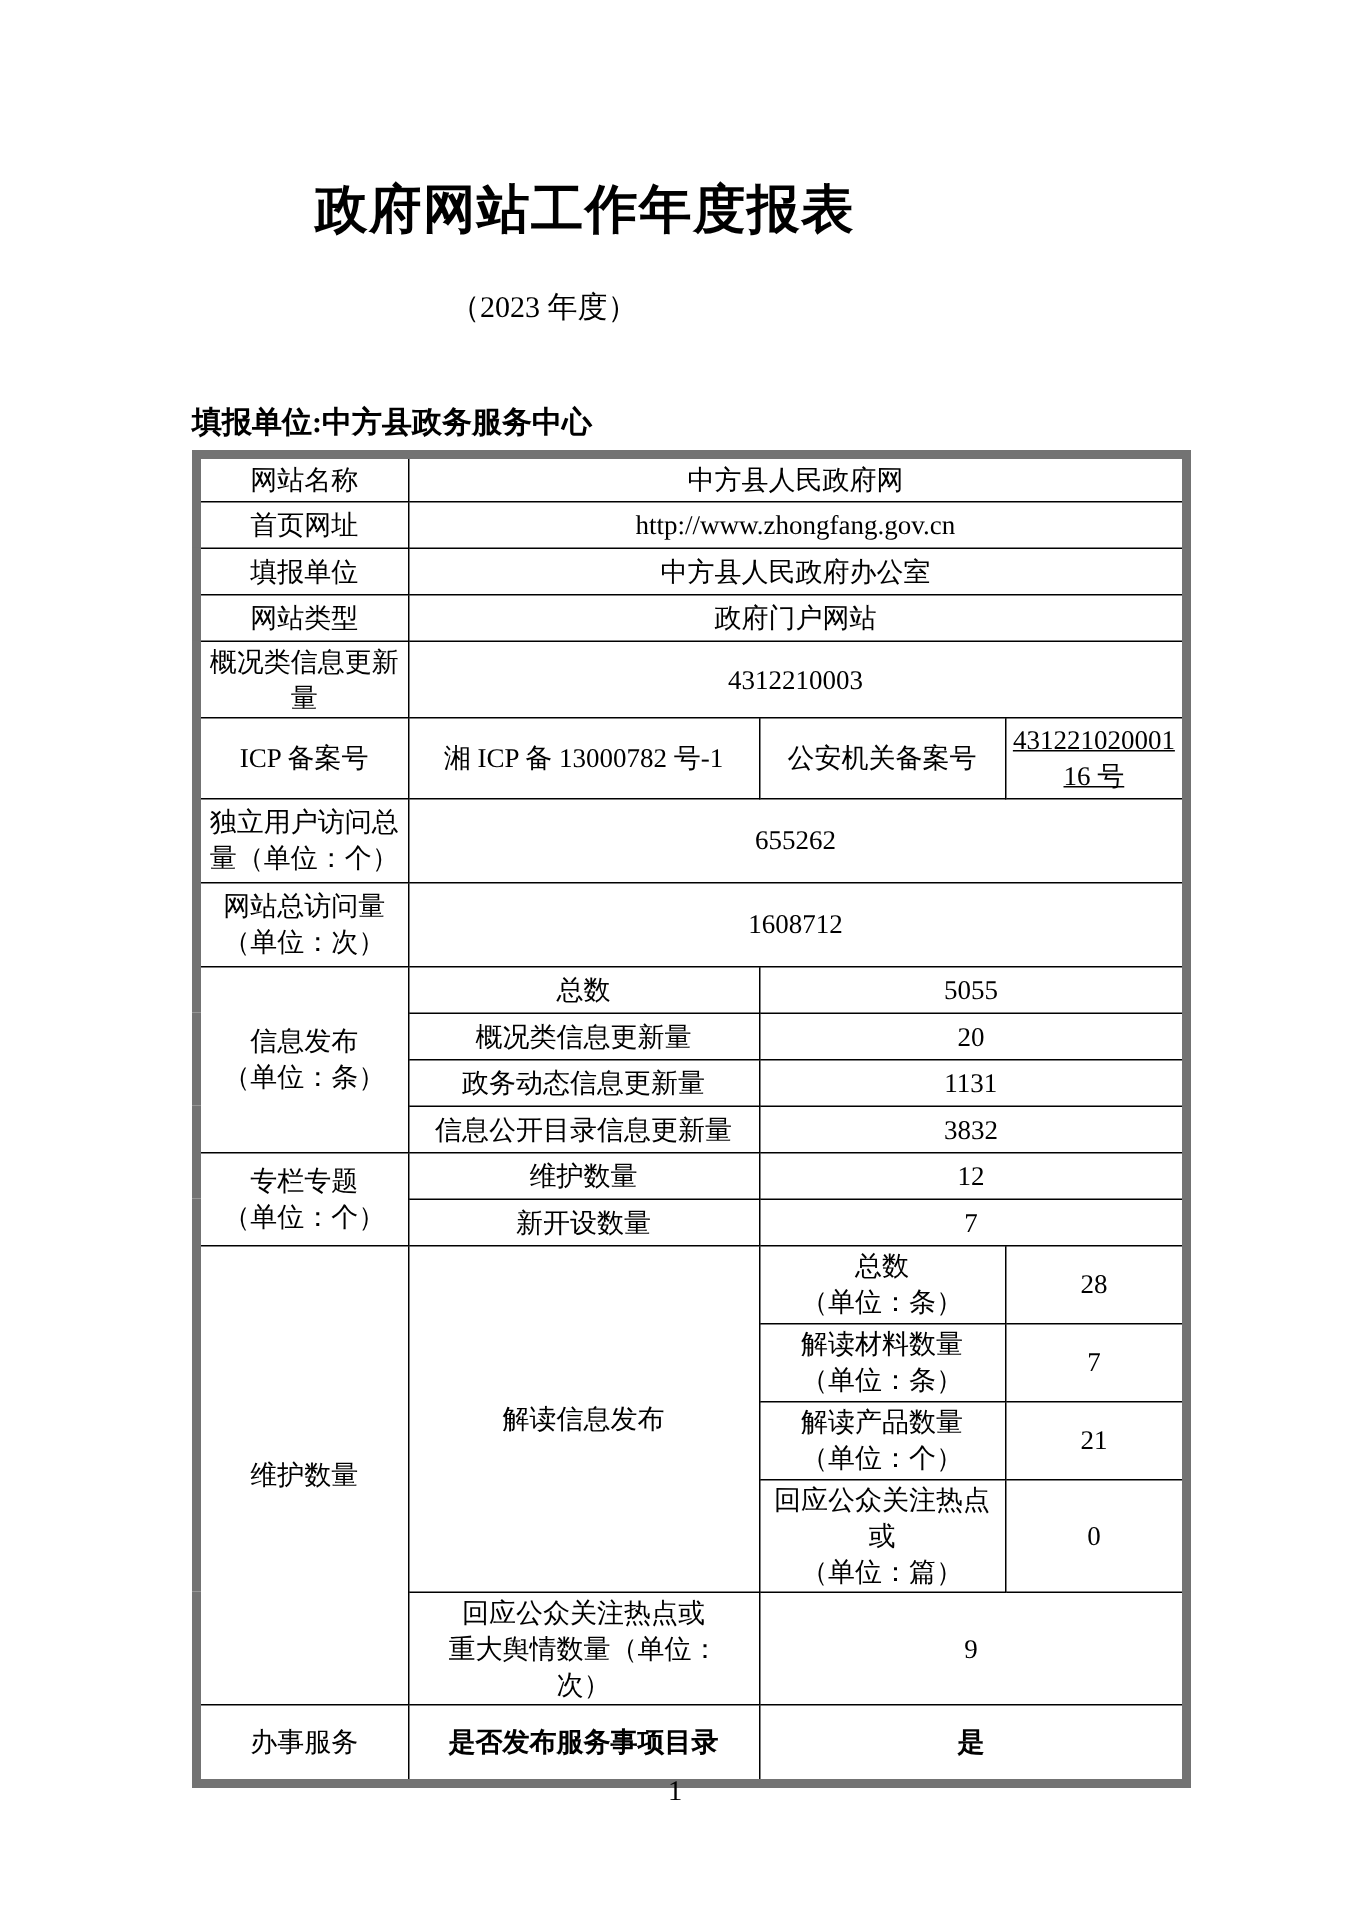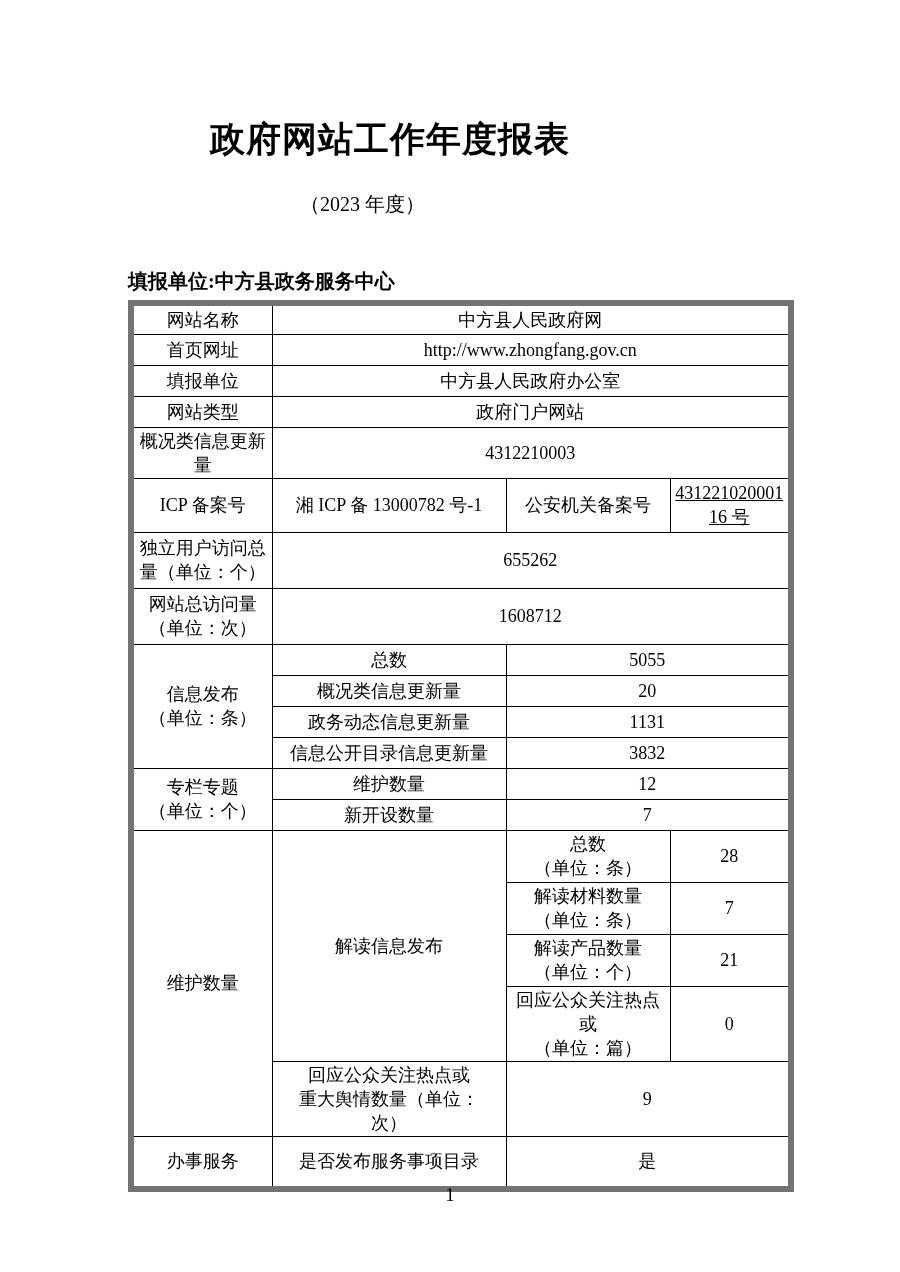--- a/index.html
+++ b/index.html
@@ -35,21 +35,21 @@
     overflow:hidden;
   }
   tr.h31 { height:31px; }
   tr.h54 { height:54px; }
   tr.h56 { height:56px; }
   tr.h52 { height:52px; }
   tr.h71 { height:71px; }
   tr.h53 { height:53px; }
   td.break-all { word-break:break-all; padding:1px 8px;text-decoration:underline; }
   td.lh23 { line-height:23px; }
-  td.vtop { vertical-align:top; padding-top:3px; }
+  td.vtop { vertical-align:top; padding-top:3px;font-weight:bold; }
   td.vbottom { vertical-align:bottom; padding-bottom:2px; }
   .page-num {
     position:absolute; top:1184px; left:0; width:900px; text-align:center;
     font-size:19px;
   }
 </style>
 </head>
 <body>
 
 <div class="doc-title">政府网站工作年度报表</div>

